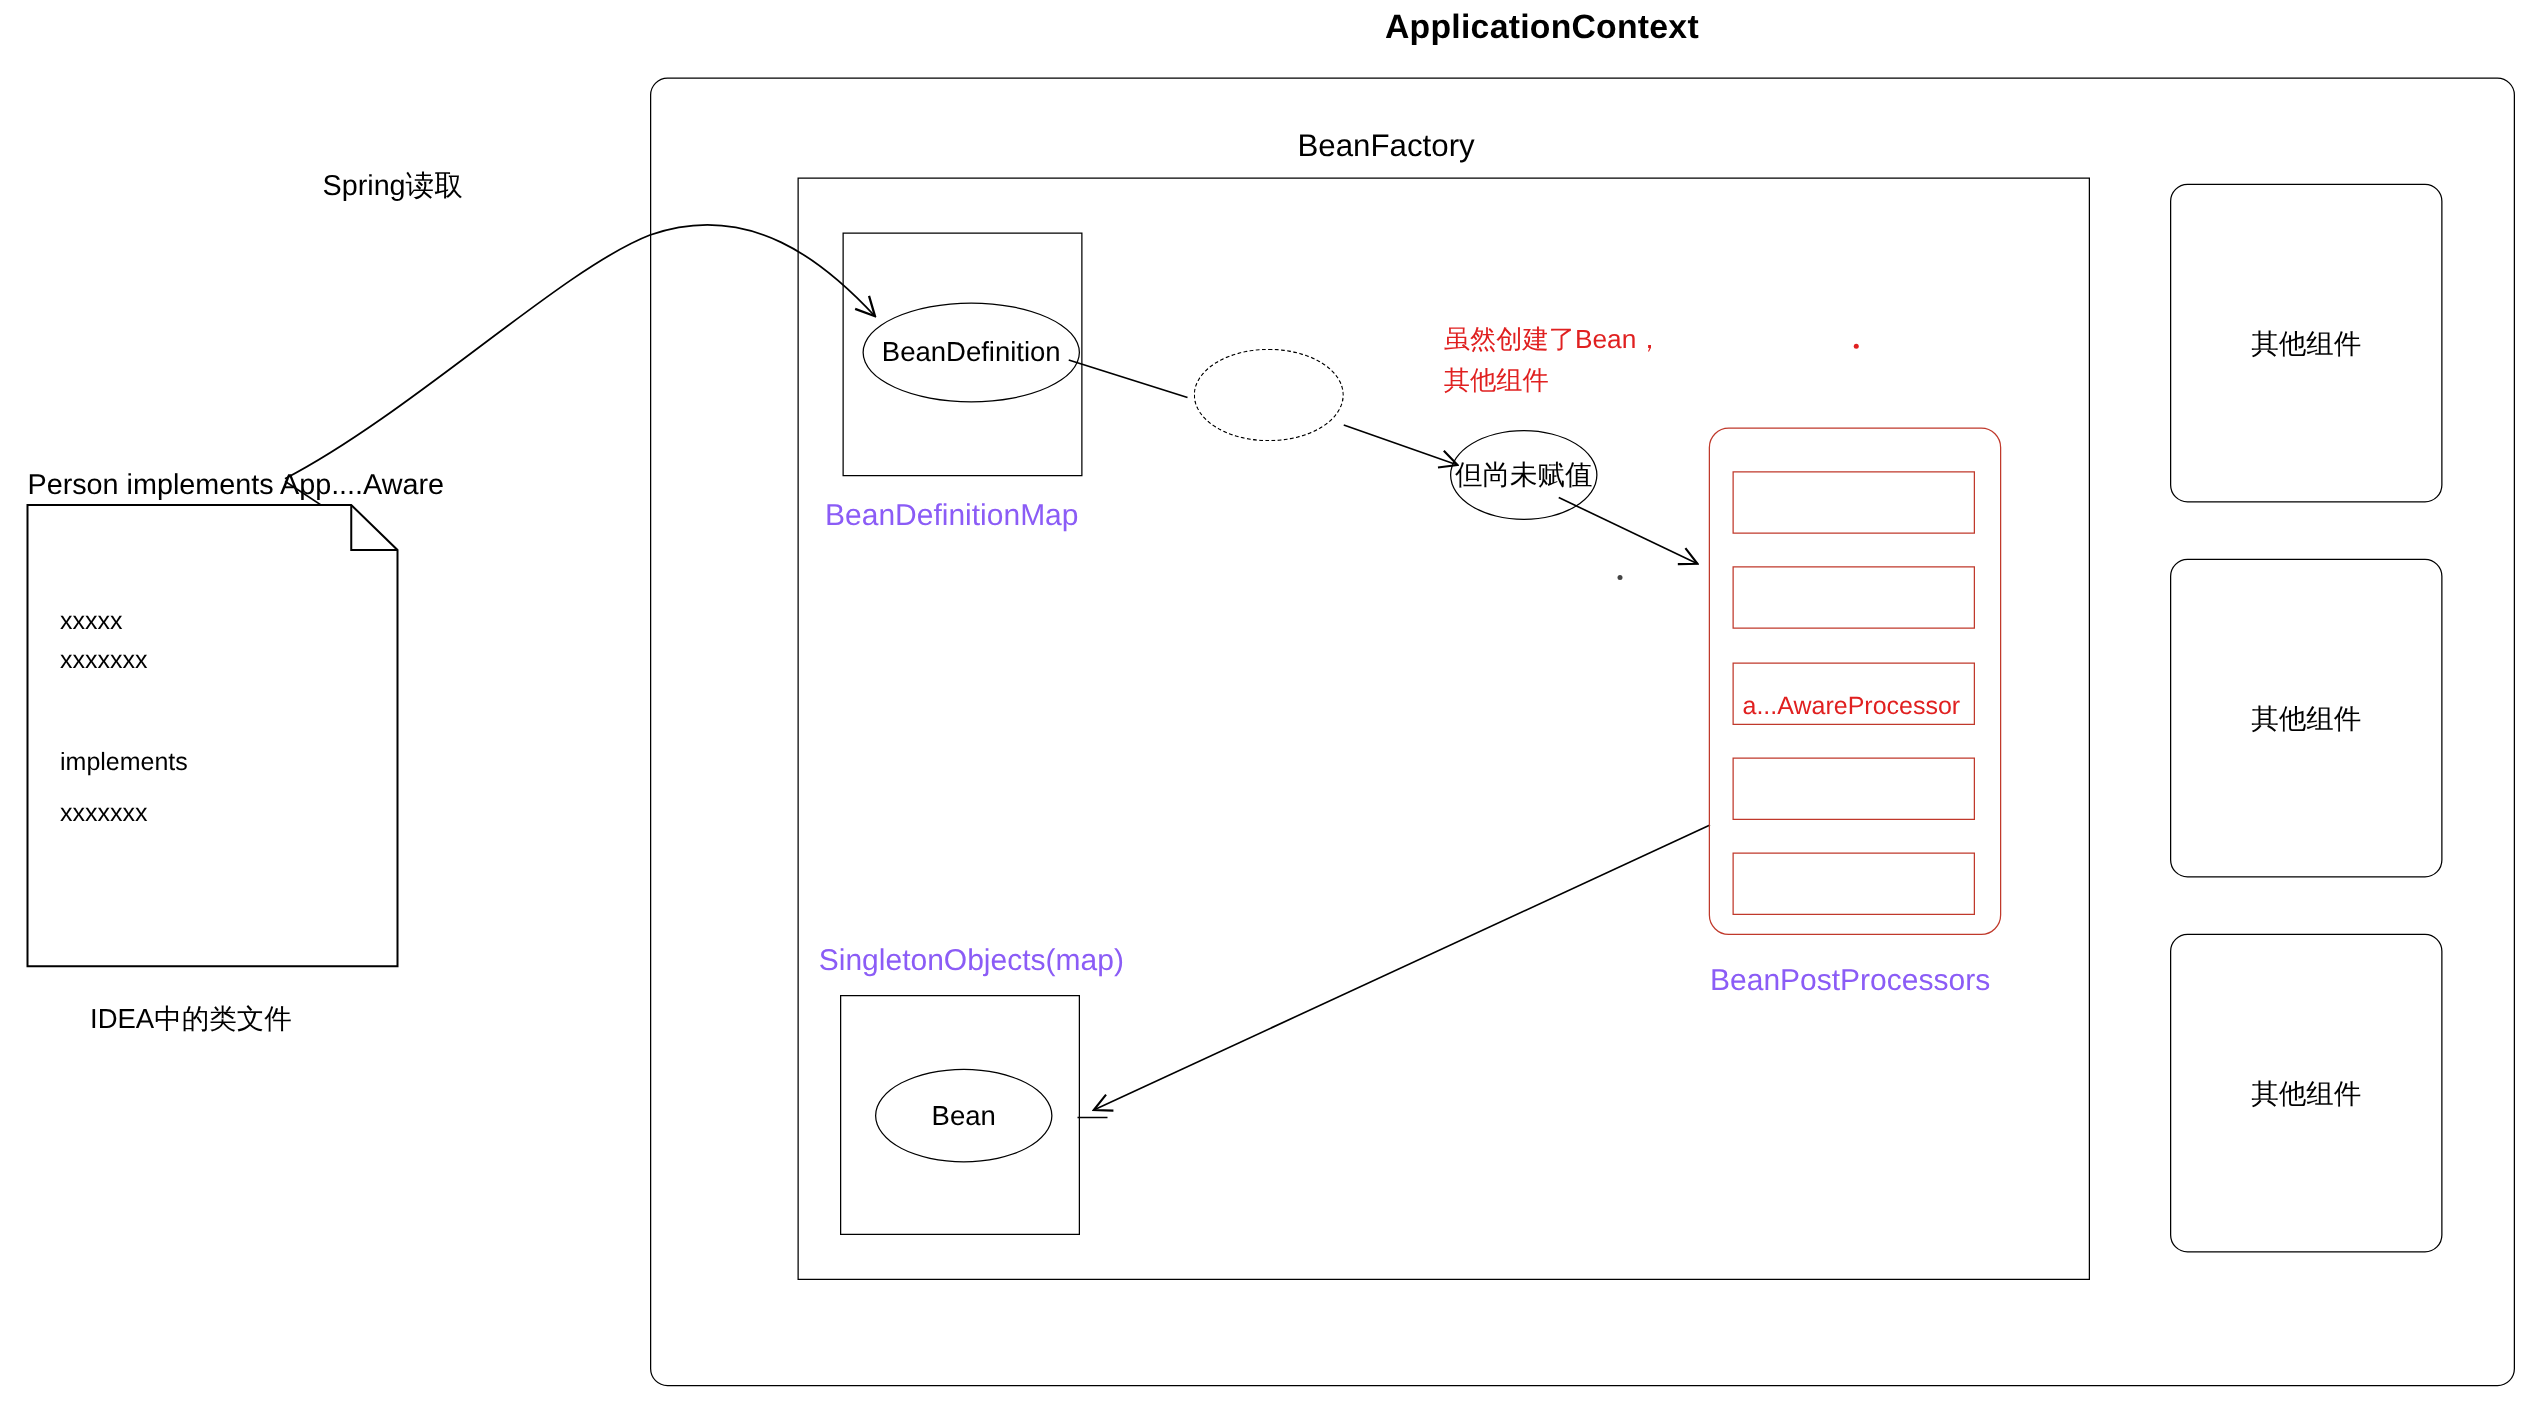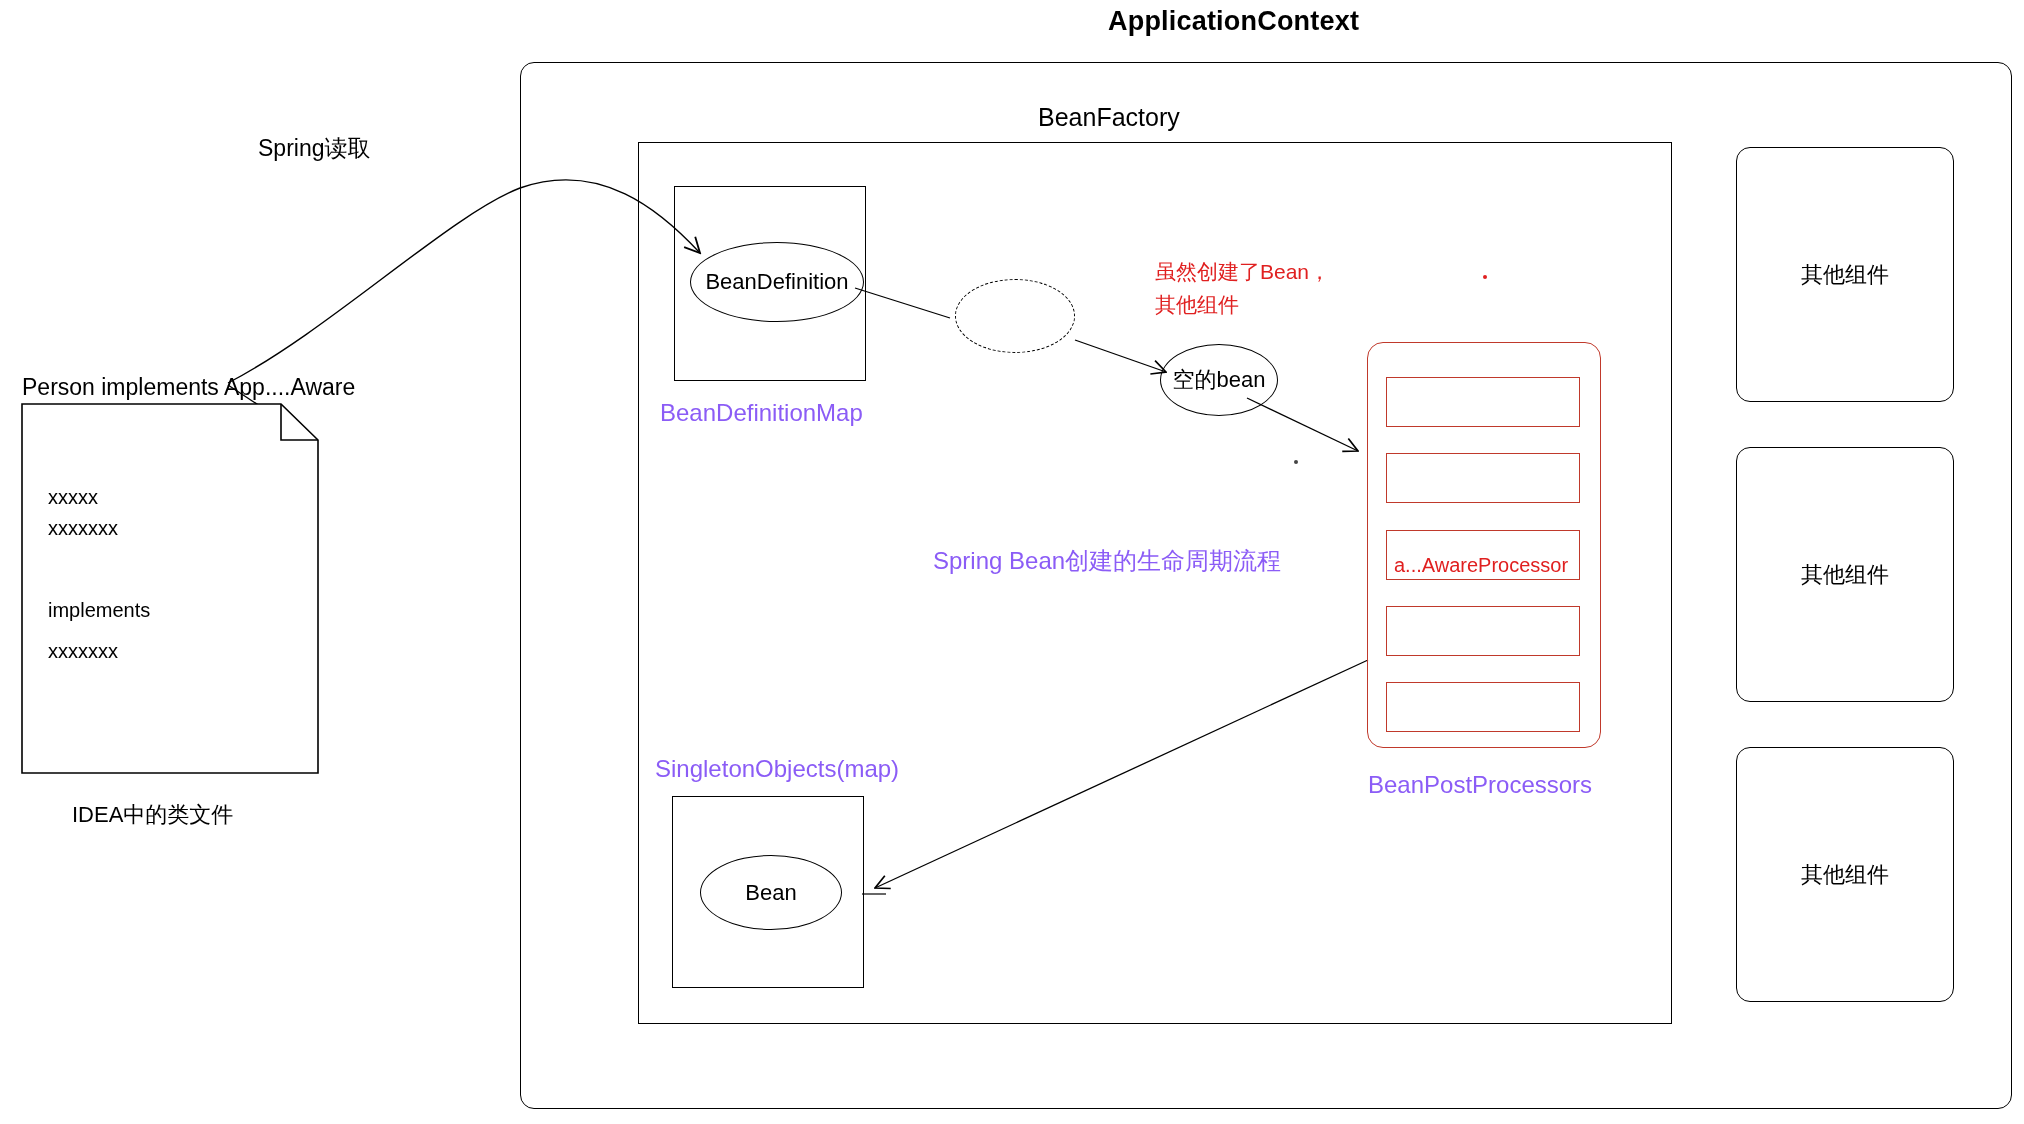--- a/index.html
+++ b/index.html
@@ -100,26 +100,25 @@
 
   <div class="sqbox" style="left:674px;top:186px;width:190px;height:193px;"></div>
   <div class="ellipse" style="left:690px;top:242px;width:172px;height:78px;">
     <span>BeanDefinition</span>
   </div>
   <div class="lbl redlbl" style="left:660px;top:399px;">BeanDefinitionMap</div>
 
   <div class="ellipse-dashed" style="left:955px;top:279px;width:118px;height:72px;"></div>
 
   <div class="ellipse" style="left:1160px;top:344px;width:116px;height:70px;">
-    <span>空的bean</span>
+    <span>但尚未赋值</span>
   </div>
   <div class="lbl annot" style="left:1155px;top:255px;">虽然创建了Bean，</div>
   <div class="lbl annot" style="left:1155px;top:288px;">其他组件</div>
 
-  <div class="lbl redlbl" style="left:933px;top:545px;">Spring Bean创建的生命周期流程</div>
 
   <div class="rbox-red" style="left:1367px;top:342px;width:232px;height:404px;">
     <div class="sqbox-red" style="left:18px;top:34px;width:192px;height:48px;">
       <span class="lbl red" style="left:10px;top:11px;font-size:20px;"></span>
     </div>
     <div class="sqbox-red" style="left:18px;top:110px;width:192px;height:48px;">
       <span class="lbl red" style="left:10px;top:11px;font-size:20px;"></span>
     </div>
     <div class="sqbox-red" style="left:18px;top:187px;width:192px;height:48px;">
       <span class="lbl red" style="left:7px;top:11px;font-size:20px;">a...AwareProcessor</span>

